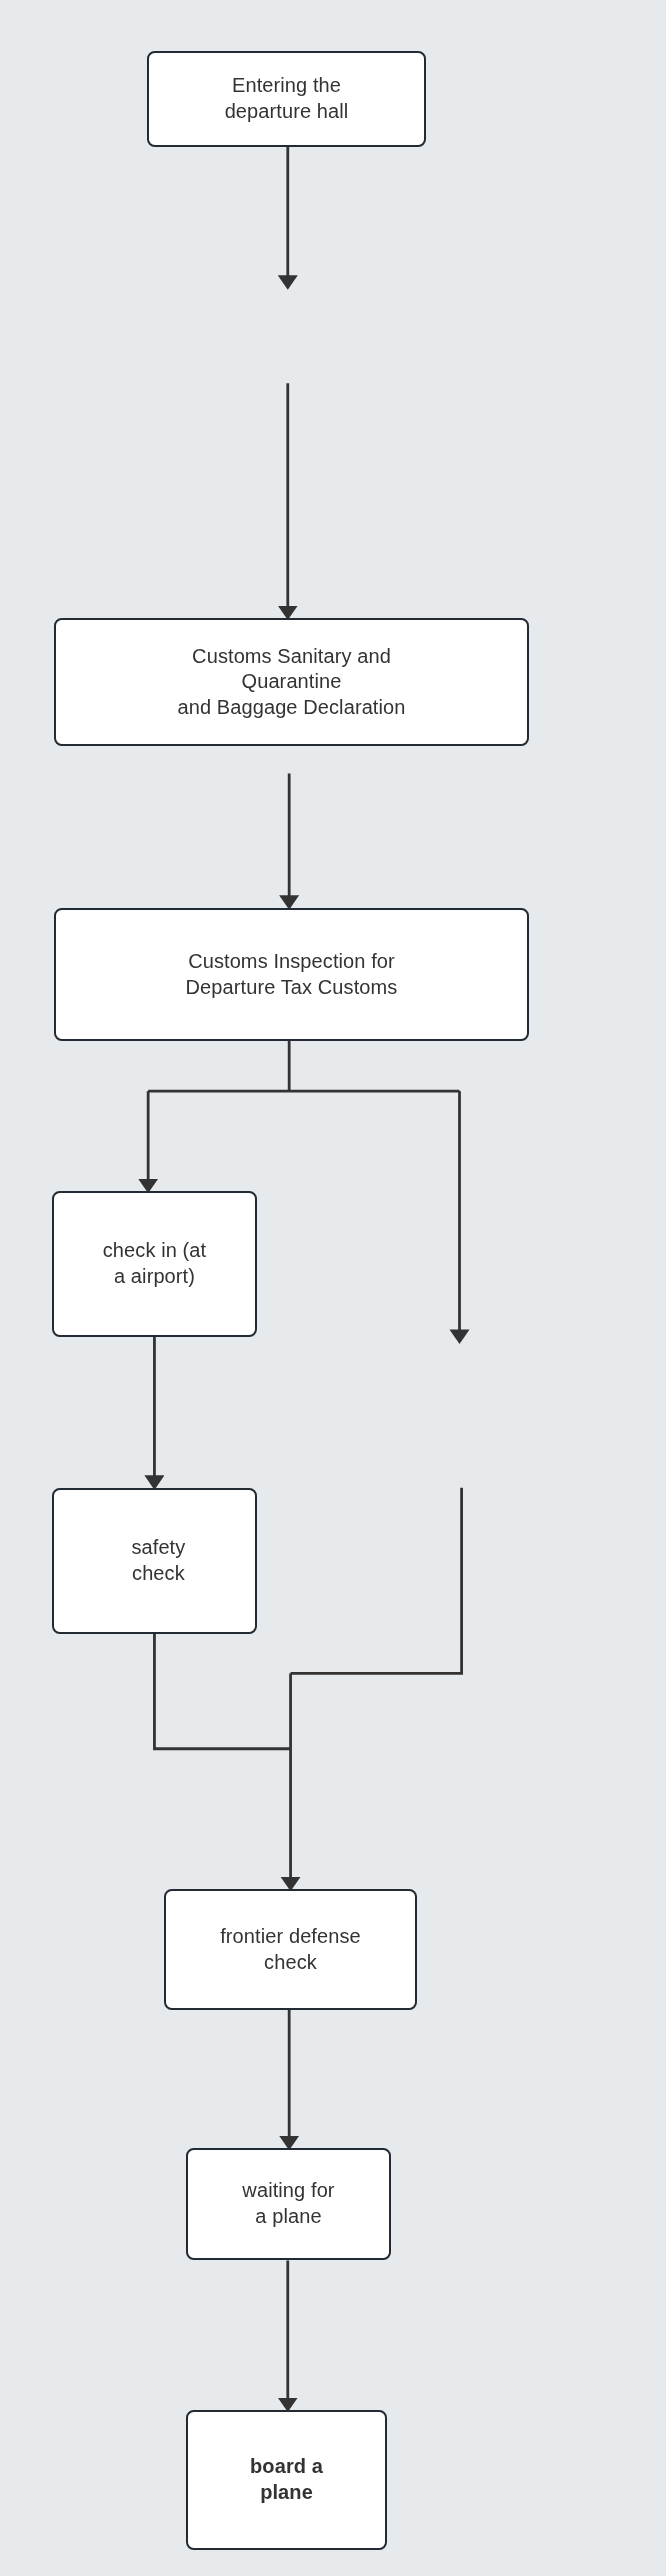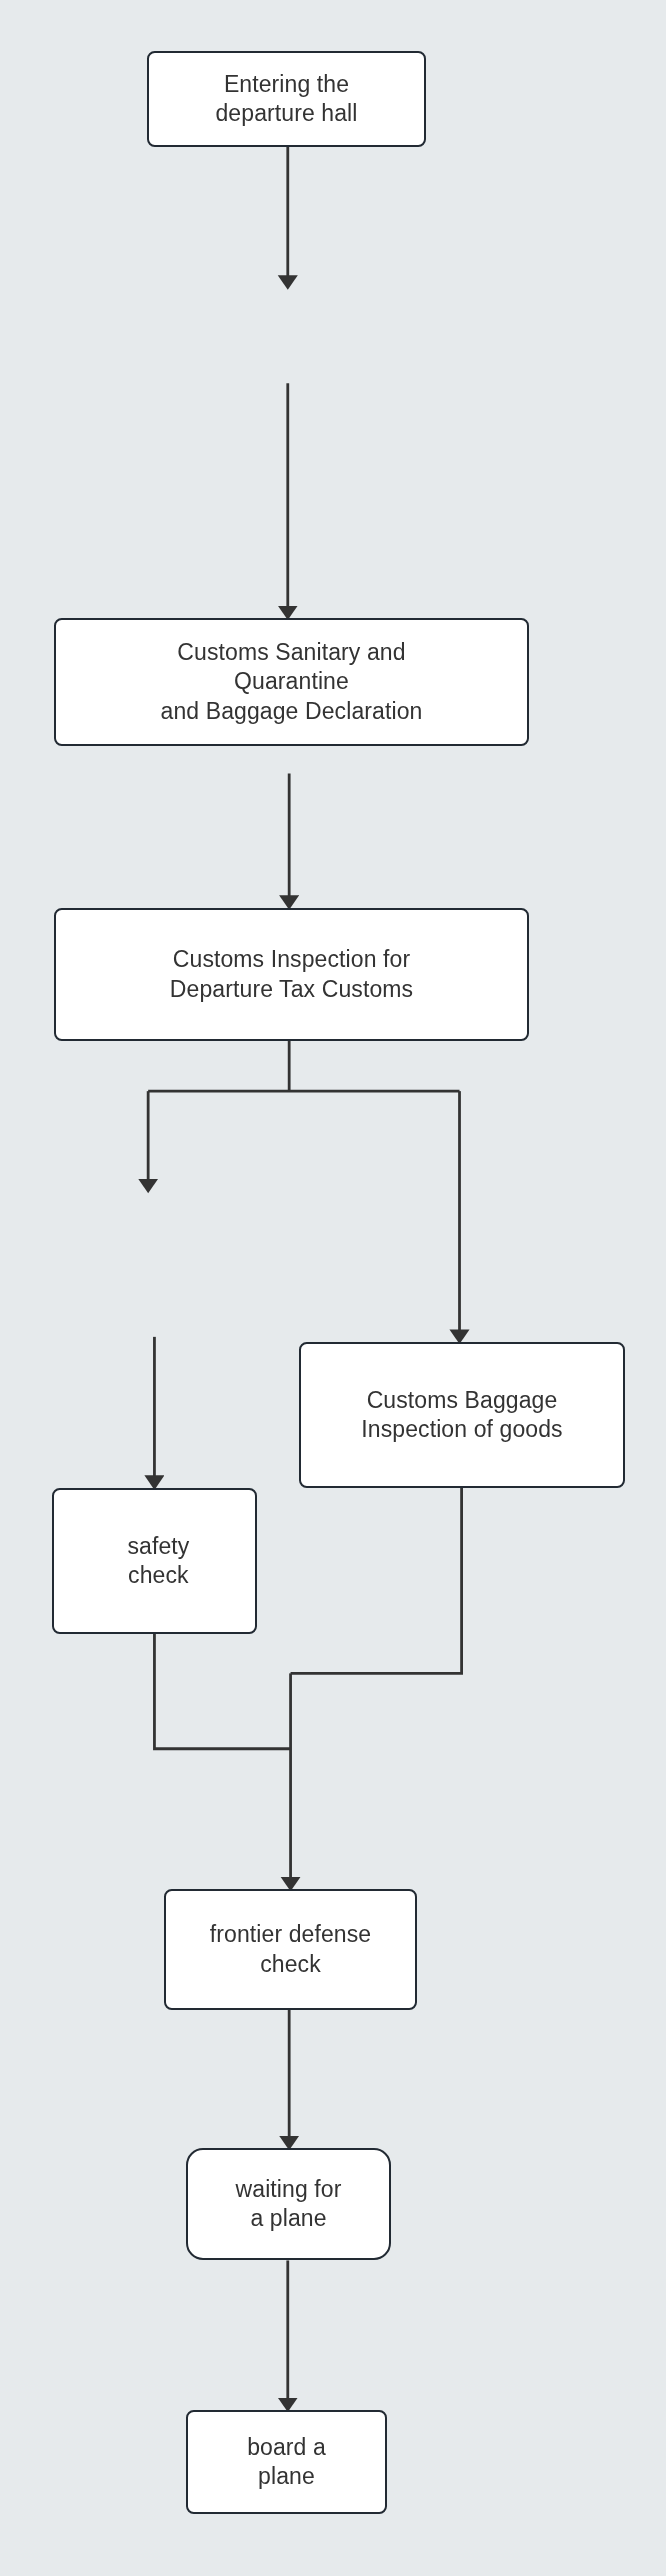--- a/index.html
+++ b/index.html
@@ -16,21 +16,21 @@
     position:absolute;
     background:#ffffff;
     border:2.8px solid #222a33;
     border-radius:7.7px;
     box-sizing:border-box;
     display:flex;
     align-items:center;
     justify-content:center;
     text-align:center;
     color:#333333;
-    font-size:23px;
+    font-size:20px;
     line-height:1.28;
     letter-spacing:0.1px;
     white-space:pre-line;
     padding:1.4px 4.2px;
   }
 </style>
 </head>
 <body>
 
 <div id="canvas">
@@ -73,30 +73,30 @@
 departure hall</div>
 
 
   <div class="node" style="left:54px;top:618px;width:475px;height:128px;">Customs Sanitary and
 Quarantine
 and Baggage Declaration</div>
 
   <div class="node" style="left:54px;top:908px;width:475px;height:133px;">Customs Inspection for
 Departure Tax Customs</div>
 
+  <div class="node" style="left:52px;top:1191px;width:205px;height:146px;">check in (at
+a airport)</div>
 
-  <div class="node" style="left:299px;top:1342px;width:326px;height:146px;">Customs Baggage
-Inspection of goods</div>
 
   <div class="node" style="left:52px;top:1488px;width:205px;height:146px;padding-left:12px;">safety
 check</div>
 
   <div class="node" style="left:164px;top:1889px;width:253px;height:121px;">frontier defense
 check</div>
 
-  <div class="node" style="left:186px;top:2148px;width:205px;height:112px;border-radius:17px;">waiting for
+  <div class="node" style="left:186px;top:2148px;width:205px;height:112px;">waiting for
 a plane</div>
 
-  <div class="node" style="left:186px;top:2410px;width:201px;height:104px;">board a
+  <div class="node" style="left:186px;top:2410px;width:201px;height:140px;font-weight:bold;">board a
 plane</div>
 
 </div>
 
 
 </body></html>

